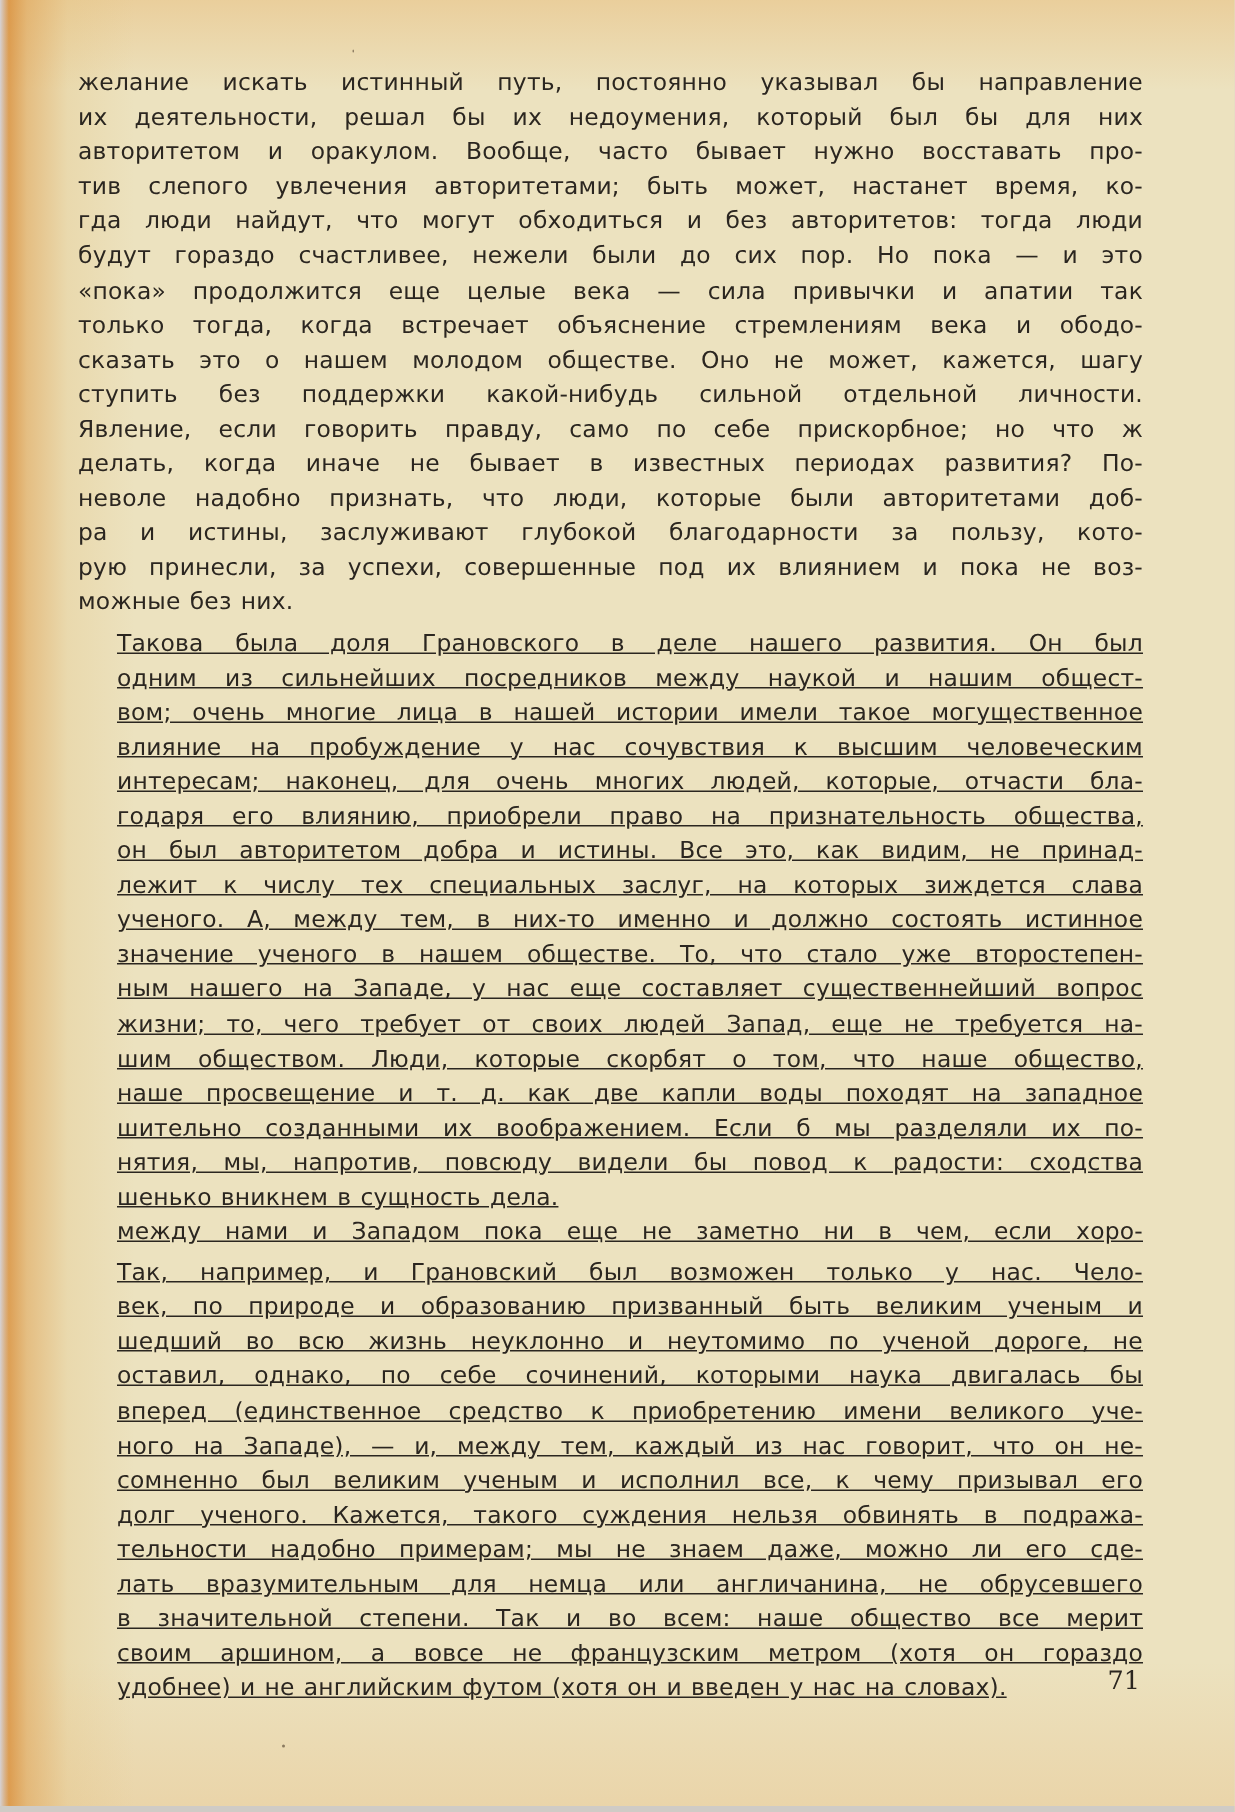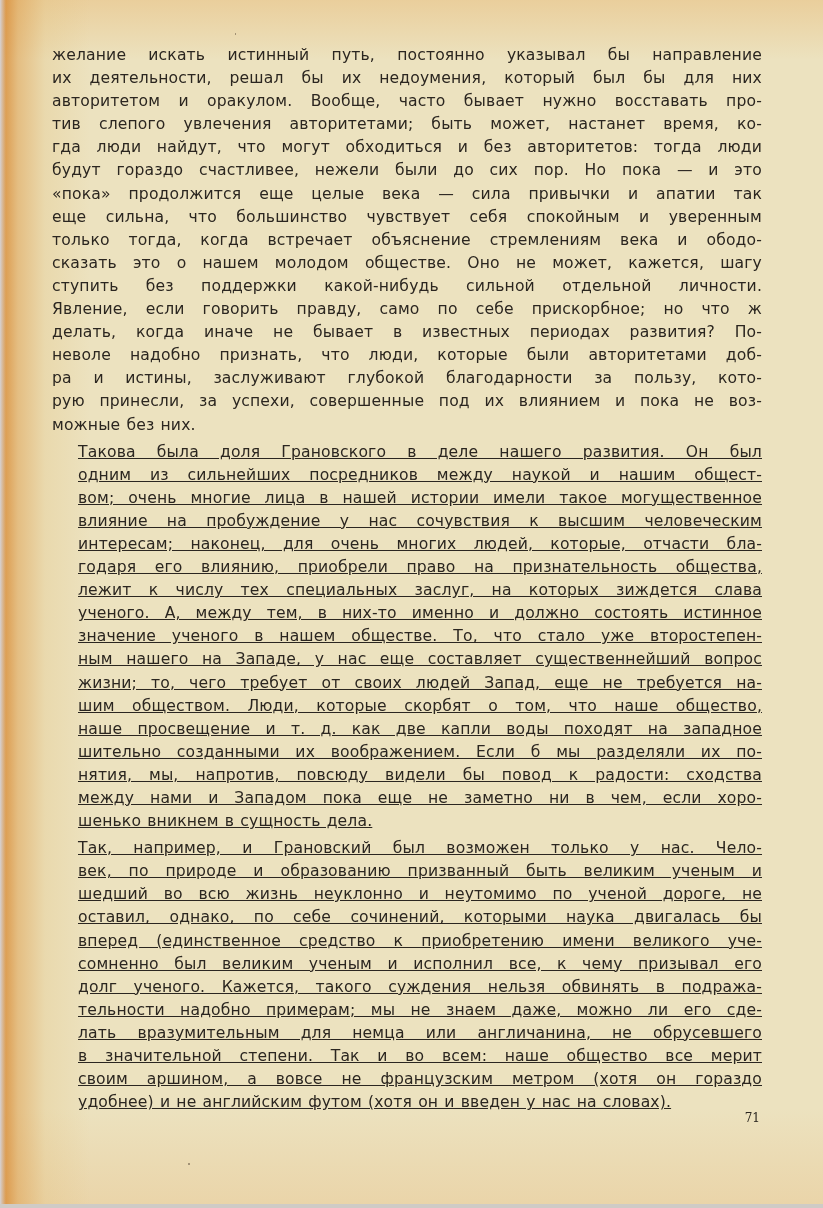--- a/index.html
+++ b/index.html
@@ -69,21 +69,21 @@
       overflow: visible;
     }
     .line.last {
       text-align-last: left;
     }
     .page-number {
       position: absolute;
       right: 63px;
       top: 1111px;
       font-family: "DejaVu Serif", serif;
-      font-size: 12px;
+      font-size: 17px;
       color: #2b2620;
     }
     .speck {
       position: absolute;
       width: 2px;
       height: 2px;
       border-radius: 50%;
       background: #8a7a60;
     }
   </style>
@@ -93,56 +93,57 @@
 <div class="page">
   <div class="text" id="body-text">
       <p>
         <span class="line">желание искать истинный путь, постоянно указывал бы направление</span>
         <span class="line">их деятельности, решал бы их недоумения, который был бы для них</span>
         <span class="line">авторитетом и оракулом. Вообще, часто бывает нужно восставать про-</span>
         <span class="line">тив слепого увлечения авторитетами; быть может, настанет время, ко-</span>
         <span class="line">гда люди найдут, что могут обходиться и без авторитетов: тогда люди</span>
         <span class="line">будут гораздо счастливее, нежели были до сих пор. Но пока — и это</span>
         <span class="line">«пока» продолжится еще целые века — сила привычки и апатии так</span>
-        <span class="line">еще сильна, что большинство чувствует себя спокойным и уверенным</span>
         <span class="line">только тогда, когда встречает объяснение стремлениям века и ободо-</span>
         <span class="line">сказать это о нашем молодом обществе. Оно не может, кажется, шагу</span>
         <span class="line">ступить без поддержки какой-нибудь сильной отдельной личности.</span>
         <span class="line">Явление, если говорить правду, само по себе прискорбное; но что ж</span>
         <span class="line">делать, когда иначе не бывает в известных периодах развития? По-</span>
         <span class="line">неволе надобно признать, что люди, которые были авторитетами доб-</span>
         <span class="line">ра и истины, заслуживают глубокой благодарности за пользу, кото-</span>
         <span class="line">рую принесли, за успехи, совершенные под их влиянием и пока не воз-</span>
         <span class="line last">можные без них.</span>
       </p>
       <p class="indent">
         <span class="line">Такова была доля Грановского в деле нашего развития. Он был</span>
         <span class="line">одним из сильнейших посредников между наукой и нашим общест-</span>
         <span class="line">вом; очень многие лица в нашей истории имели такое могущественное</span>
         <span class="line">влияние на пробуждение у нас сочувствия к высшим человеческим</span>
         <span class="line">интересам; наконец, для очень многих людей, которые, отчасти бла-</span>
         <span class="line">годаря его влиянию, приобрели право на признательность общества,</span>
+        <span class="line">он был авторитетом добра и истины. Все это, как видим, не принад-</span>
         <span class="line">лежит к числу тех специальных заслуг, на которых зиждется слава</span>
         <span class="line">ученого. А, между тем, в них-то именно и должно состоять истинное</span>
         <span class="line">значение ученого в нашем обществе. То, что стало уже второстепен-</span>
         <span class="line">ным нашего на Западе, у нас еще составляет существеннейший вопрос</span>
         <span class="line">жизни; то, чего требует от своих людей Запад, еще не требуется на-</span>
         <span class="line">шим обществом. Люди, которые скорбят о том, что наше общество,</span>
         <span class="line">наше просвещение и т. д. как две капли воды походят на западное</span>
         <span class="line">шительно созданными их воображением. Если б мы разделяли их по-</span>
         <span class="line">нятия, мы, напротив, повсюду видели бы повод к радости: сходства</span>
+        <span class="line last">шенько вникнем в сущность дела.</span>
         <span class="line">между нами и Западом пока еще не заметно ни в чем, если хоро-</span>
-        <span class="line last">шенько вникнем в сущность дела.</span>
       </p>
       <p class="indent">
         <span class="line">Так, например, и Грановский был возможен только у нас. Чело-</span>
         <span class="line">век, по природе и образованию призванный быть великим ученым и</span>
         <span class="line">шедший во всю жизнь неуклонно и неутомимо по ученой дороге, не</span>
         <span class="line">оставил, однако, по себе сочинений, которыми наука двигалась бы</span>
         <span class="line">вперед (единственное средство к приобретению имени великого уче-</span>
+        <span class="line">ного на Западе), — и, между тем, каждый из нас говорит, что он не-</span>
         <span class="line">сомненно был великим ученым и исполнил все, к чему призывал его</span>
         <span class="line">долг ученого. Кажется, такого суждения нельзя обвинять в подража-</span>
         <span class="line">тельности надобно примерам; мы не знаем даже, можно ли его сде-</span>
         <span class="line">лать вразумительным для немца или англичанина, не обрусевшего</span>
         <span class="line">в значительной степени. Так и во всем: наше общество все мерит</span>
         <span class="line">своим аршином, а вовсе не французским метром (хотя он гораздо</span>
         <span class="line last">удобнее) и не английским футом (хотя он и введен у нас на словах).</span>
       </p>
     </div>
   <div class="page-number">71</div>

